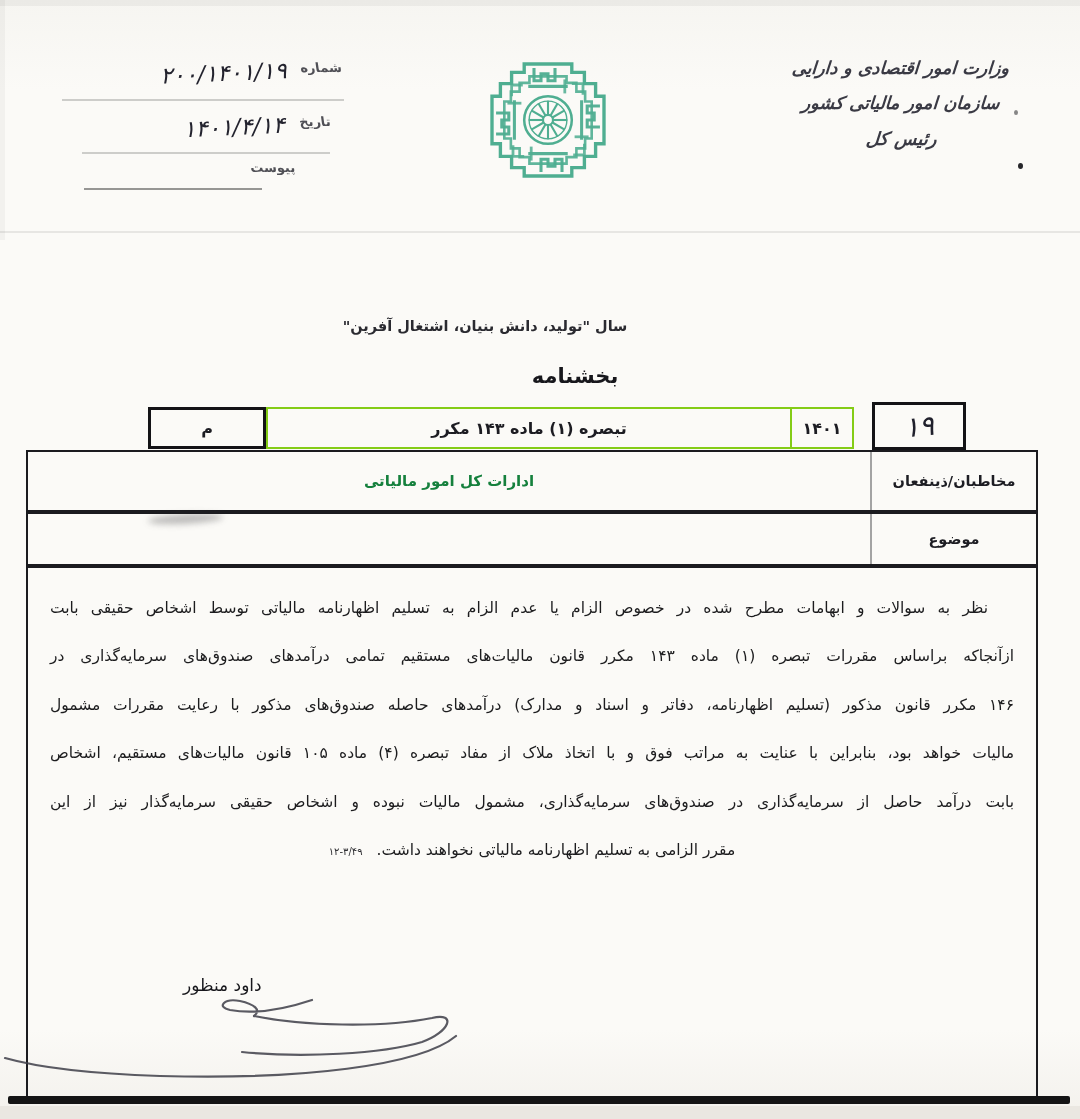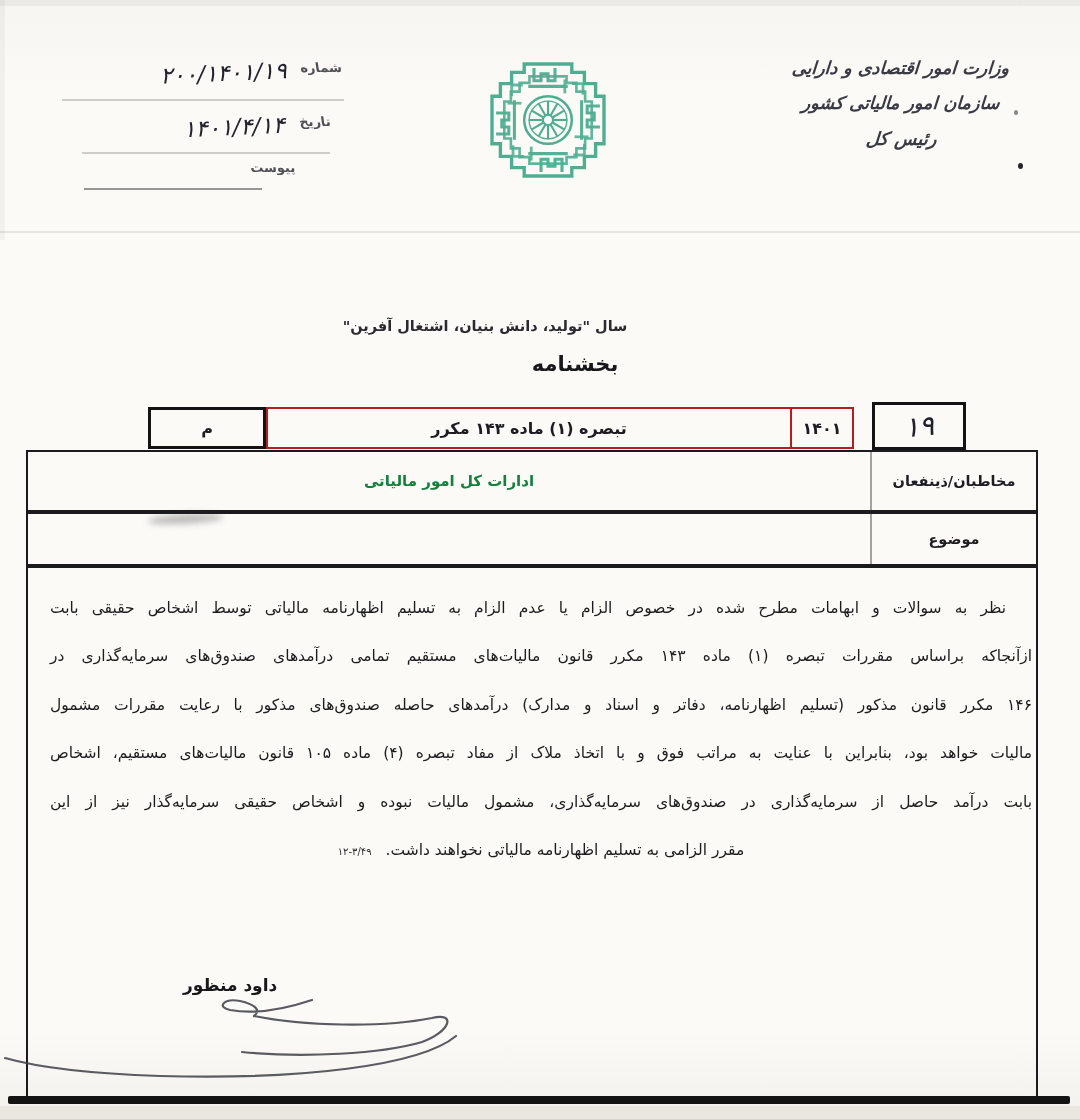--- a/index.html
+++ b/index.html
@@ -19,43 +19,43 @@
   
   .letterhead{display:flex;flex-direction:column;align-items:center;gap:15px;}
   .callig{font-style:italic;font-weight:bold;color:#3a3a44;font-size:17.5px;transform:skewX(-4deg);letter-spacing:.3px;}
   .callig.small{font-size:18px;}
 
   .slogan{font-weight:bold;font-size:14.5px;color:#2a2a30;text-align:center;}
   .doc-type{font-weight:bold;font-size:21px;color:#17171c;text-align:center;letter-spacing:1px;}
 
   
   .cell{box-sizing:border-box;background:transparent;display:flex;align-items:center;justify-content:center;}
-  .cell.b2{border:2px solid #b91c1c;}
+  .cell.b2{border:2px solid #84cc16;}
   .cell.b3{border:3px solid #131316;}
   .cell-text{font-weight:bold;font-size:16px;color:#1c1c22;}
   .hand-serial{font-size:28px;font-style:italic;color:#20202c;transform:rotate(-5deg);letter-spacing:3px;}
 
   .wide-row{box-sizing:border-box;border:2px solid #1b1b1f;background:transparent;}
   .row-label{position:absolute;right:0;top:0;bottom:0;width:166px;border-right:none;border-left:2px solid #a3a3a3;display:flex;align-items:center;justify-content:center;box-sizing:border-box;}
   .row-label span{font-weight:bold;font-size:14.5px;color:#1d1d23;}
   .row-value{position:absolute;left:0;right:166px;top:0;bottom:0;display:flex;align-items:center;justify-content:center;}
   .row-value span{font-weight:bold;font-size:15px;color:#15803d;white-space:nowrap;}
   .row-value.subject span{font-size:14.2px;}
 
   
-  .body-box{box-sizing:border-box;border:2px solid #1b1b1f;border-bottom:none;padding:16px 4px 0 22px;}
+  .body-box{box-sizing:border-box;border:2px solid #1b1b1f;border-bottom:none;padding:16px 22px 0 22px;}
   .bline{
     height:48.4px;line-height:48.4px;font-size:15.5px;color:#1c1c1e;
     text-align:justify;text-align-last:justify;white-space:nowrap;overflow:visible;
   }
   .bline.first{padding-right:26px;}
   .bline.last{text-align:center;text-align-last:center;}
   .bline .code{font-size:10px;letter-spacing:1px;color:#2a2a2e;margin-right:14px;}
 
-  .sig-name{font-weight:bold;font-size:17px;color:#17171c;}
+  .sig-name{font-weight:normal;font-size:17px;color:#17171c;}
 
   .thick-rule{background:#141414;border-radius:2px;}
   .bottom-strip{background:#eae7e1;}
   .faint-divider{background:rgba(0,0,0,.08);}
   .dot{background:#26262a;border-radius:50%;}
   .smudge{background:rgba(45,45,50,.30);filter:blur(3px);border-radius:50%;transform:rotate(-3deg);}
   .edge-top{background:rgba(0,0,0,.045);}
   .edge-left{background:rgba(0,0,0,.035);}
 </style>
 </head>
@@ -128,21 +128,21 @@
   <span class="callig small">رئیس کل</span>
 </div>
 
 <div class="abs dot" style="left:1014px;top:110px;width:4px;height:5px;opacity:.55;"></div>
 <div class="abs dot" style="left:1018px;top:163px;width:5px;height:6px;"></div>
 
 <div class="abs faint-divider" style="left:0;top:231px;width:1080px;height:2px;"></div>
 
 <div class="abs slogan" style="left:270px;top:318px;width:430px;">سال "تولید، دانش بنیان، اشتغال آفرین"</div>
 
-<div class="abs doc-type" style="left:470px;top:352px;width:210px;">بخشنامه</div>
+<div class="abs doc-type" style="left:470px;top:364px;width:210px;">بخشنامه</div>
 
 <div class="abs cell b3" style="left:148px;top:407px;width:118px;height:42px;">
   <span class="cell-text">م</span>
 </div>
 <div class="abs cell b2" style="left:266px;top:407px;width:526px;height:42px;">
   <span class="cell-text">تبصره (۱) ماده ۱۴۳ مکرر</span>
 </div>
 <div class="abs cell b2" style="left:790px;top:407px;width:64px;height:42px;">
   <span class="cell-text">۱۴۰۱</span>
 </div>

